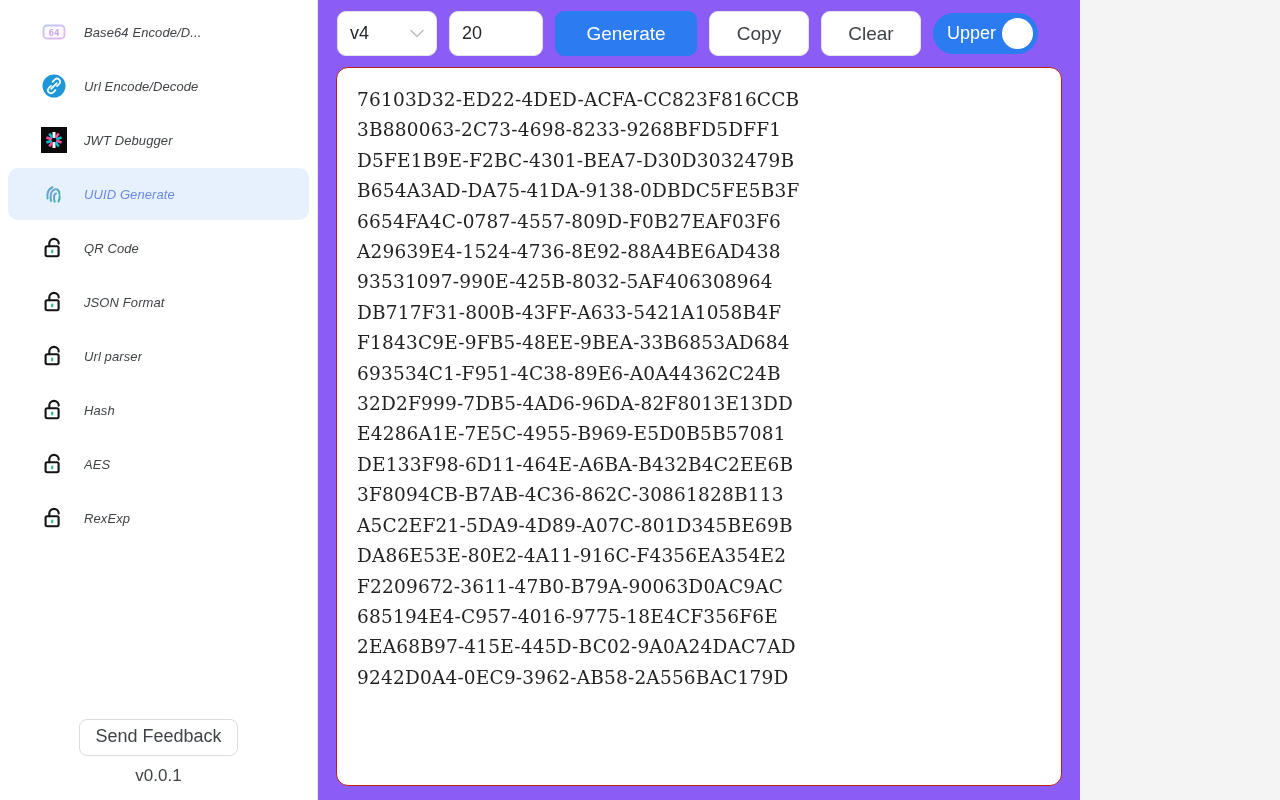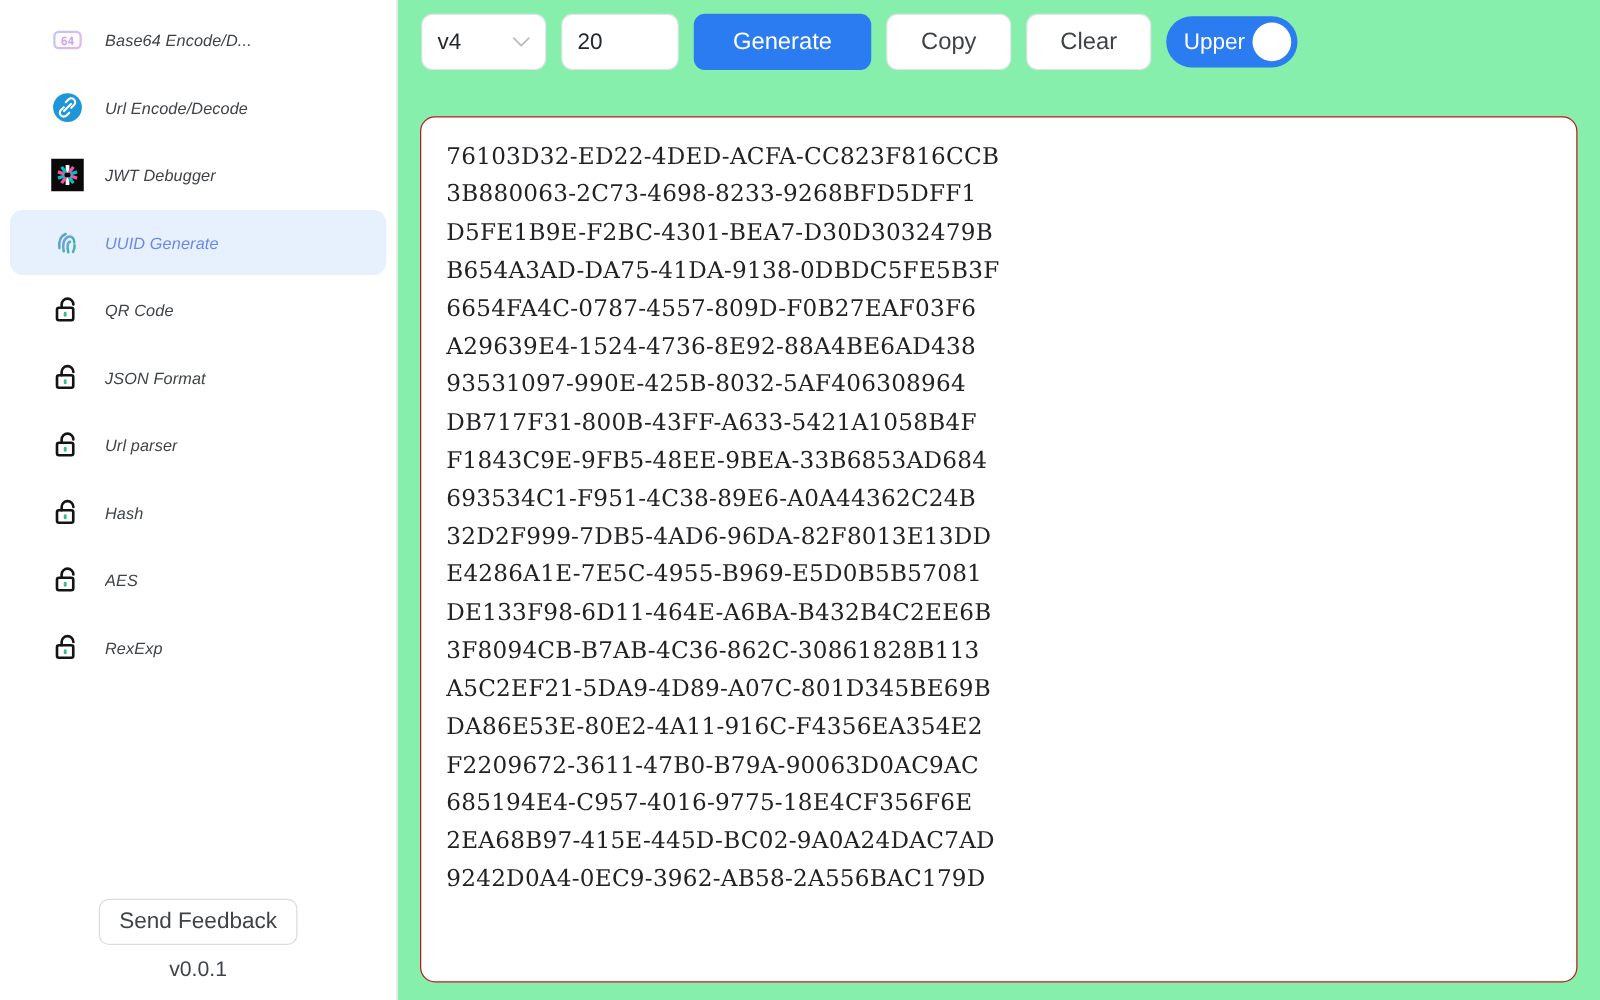--- a/index.html
+++ b/index.html
@@ -2,21 +2,21 @@
 <html><head>
 <meta charset="utf-8">
 <style>
   * { box-sizing: border-box; margin: 0; padding: 0; }
   html, body {
     width: 1280px; height: 800px;
     overflow: hidden;
     background: #f4f4f5;
     font-family: "Liberation Sans", sans-serif;
   }
-  .app { display: flex; width: 1280px; height: 800px; }
+  .app { display: flex; width: 1080px; height: 800px; }
 
   
   .sidebar {
     width: 318px; height: 800px;
     background: #ffffff;
     border-right: 1px solid #e6e6e8;
     display: flex; flex-direction: column;
     position: relative;
     flex: 0 0 318px;
   }
@@ -71,25 +71,24 @@
   }
   .version {
     font-size: 17px;
     color: #3f4347;
   }
 
   
   .main {
     flex: 1 1 auto;
     height: 800px;
-    background: #86efac;
+    background: #8b5cf6;
     display: flex; flex-direction: column;
     padding: 10px 18px 14px 18px;
     overflow: hidden;
-    gap: 26px;
   }
   .toolbar {
     display: flex; align-items: center;
     gap: 12px;
     height: 46px;
     flex: 0 0 auto;
     padding-left: 1px;
   }
   .select-wrap {
     position: relative;

